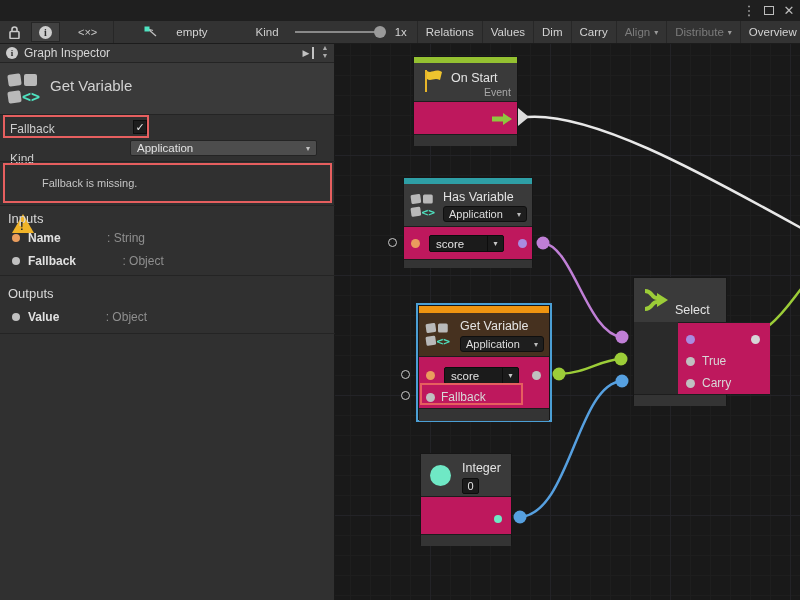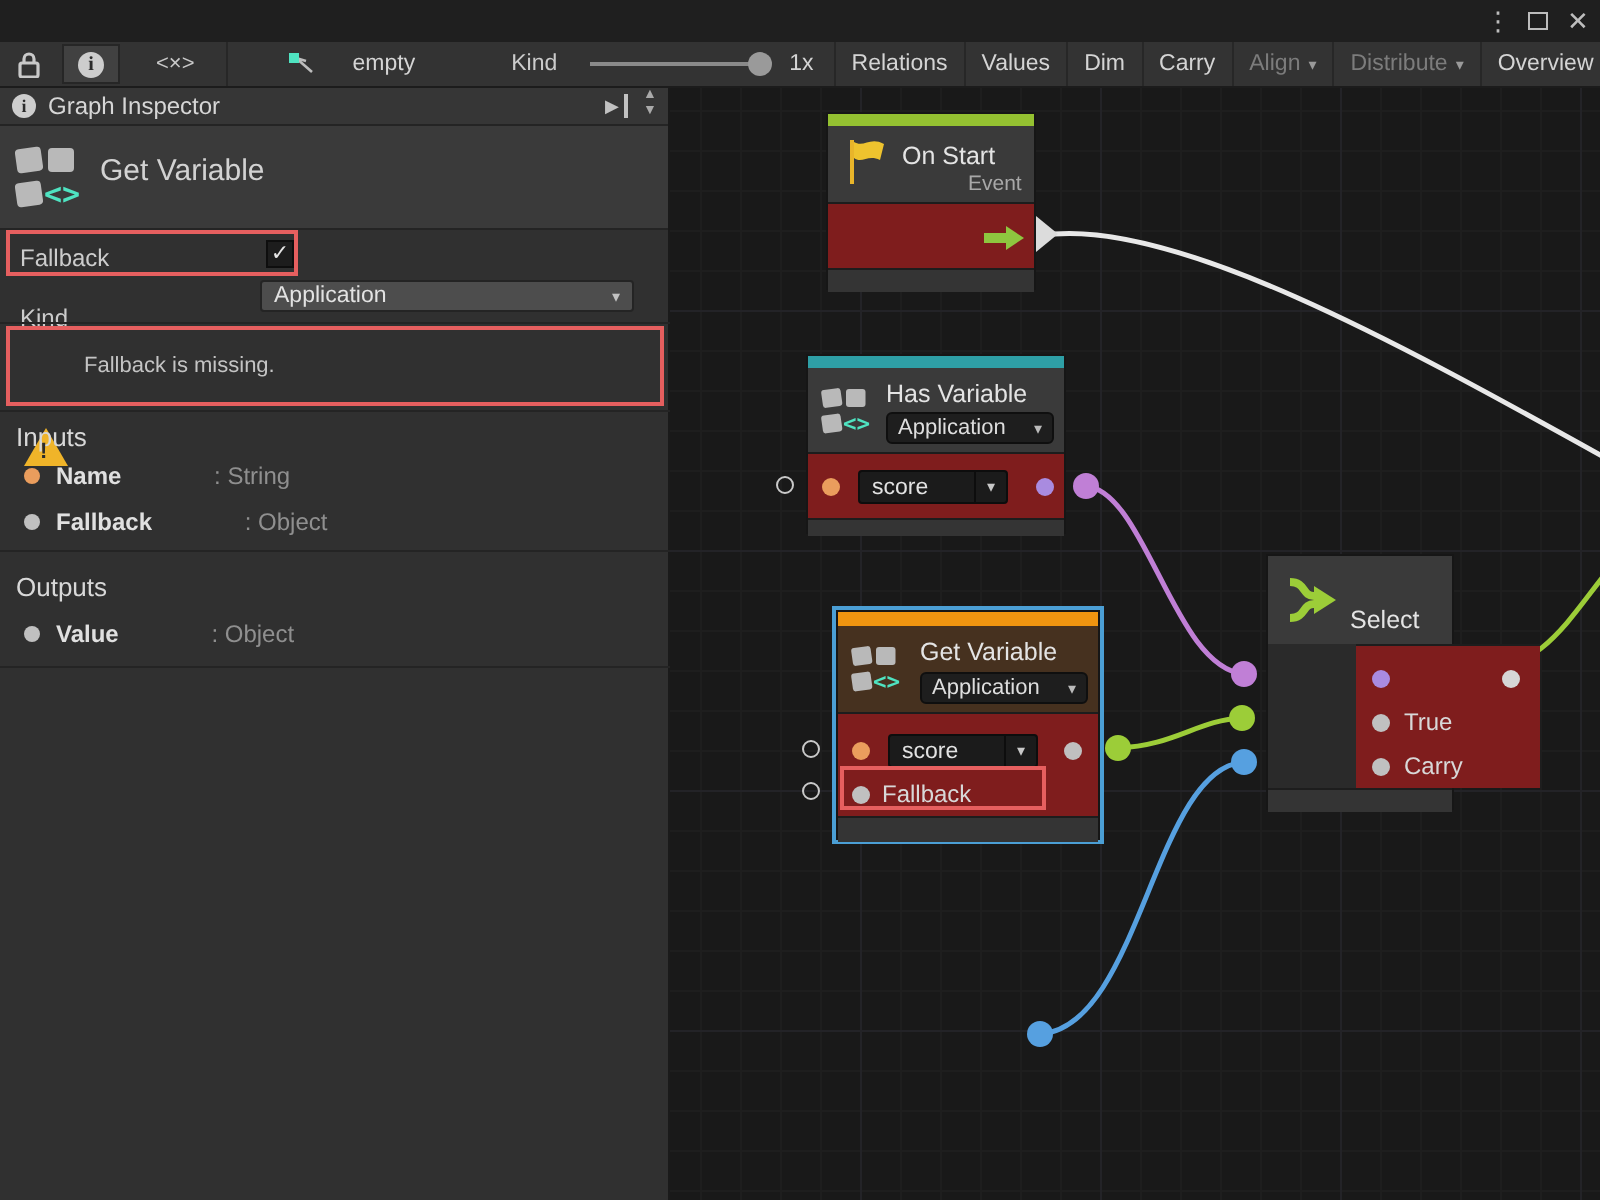--- a/index.html
+++ b/index.html
@@ -54,21 +54,21 @@
       linear-gradient(#232327 1px, transparent 1px),
       linear-gradient(90deg,#232327 1px, transparent 1px),
       linear-gradient(#1e1e1e 1px, transparent 1px),
       linear-gradient(90deg,#1e1e1e 1px, transparent 1px);
     background-size:120px 120px,120px 120px,20px 20px,20px 20px;
     background-position:95px 111px,95px 111px,15px 11px,15px 11px; }
   #wires { position:absolute; left:0; top:0; z-index:1; }
   .node { position:absolute; background:#2a2a2a; border:1px solid #161616; z-index:2; }
   .node-strip { position:absolute; left:0; top:0; width:100%; }
   .node-header { position:absolute; left:0; width:100%; background:#3a3a3a; }
-  .node-body { position:absolute; left:0; width:100%; background:#7f1d1d; border-top:1px solid #1d1d1d; }
+  .node-body { position:absolute; left:0; width:100%; background:#be185d; border-top:1px solid #1d1d1d; }
   .node-footer { position:absolute; left:0; width:100%; background:#343434; border-top:1px solid #1d1d1d; }
   .node-title { position:absolute; font-size:12.5px; color:#e4e4e4; }
   .node-sub { position:absolute; font-size:10.5px; color:#a8a8a8; }
   .nd-dd { position:absolute; background:#1e1e1e; border:1px solid #0f0f0f; border-radius:3px; color:#dedede; font-size:11px; display:flex; align-items:center; padding:0 5px; }
   .nd-dd .dd-caret { margin-left:auto; font-size:8px; color:#bbb; }
   .score-dd { position:absolute; background:#1b1b1b; border:1px solid #0d0d0d; border-radius:2px; color:#e2e2e2; font-size:11.5px; display:flex; align-items:stretch; }
   .score-dd .txt { flex:1; display:flex; align-items:center; padding-left:6px; }
   .score-dd .btn { width:16px; border-left:1px solid #0d0d0d; display:flex; align-items:center; justify-content:center; font-size:8px; color:#c8c8c8; }
   .dot { position:absolute; border-radius:50%; z-index:3; }
   .hollow { position:absolute; width:9px; height:9px; border-radius:50%; border:1.5px solid #c9c9c9; background:transparent; z-index:3; }
@@ -318,20 +318,31 @@
         <span class="dot" style="left:8px; top:12px; width:9px; height:9px; background:#a98be0; position:absolute;"></span>
         <span class="dot" style="left:73px; top:12px; width:9px; height:9px; background:#d6d6d6; position:absolute;"></span>
         <span class="dot" style="left:8px; top:34px; width:9px; height:9px; background:#c0c0c0; position:absolute;"></span>
         <span class="port-label" style="left:24px; top:31px;">True</span>
         <span class="dot" style="left:8px; top:56px; width:9px; height:9px; background:#c0c0c0; position:absolute;"></span>
         <span class="port-label" style="left:24px; top:53px;">Carry</span>
       </div>
       <div class="node-footer" style="top:116px; height:12px;"></div>
     </div>
 
+    <div class="node" style="left:85px; top:409px; width:92px; height:92px;">
+      <div class="node-header" style="top:0; height:42px;">
+        <span style="position:absolute; left:9px; top:11px; width:21px; height:21px; border-radius:50%; background:#6fe8c5;"></span>
+        <div class="node-title" style="left:41px; top:7px;">Integer</div>
+        <div style="position:absolute; left:41px; top:24px; width:17px; height:16px; background:#1b1b1b; border:1px solid #0d0d0d; border-radius:2px; color:#e2e2e2; font-size:11px; text-align:center; line-height:14px;"><span>0</span></div>
+      </div>
+      <div class="node-body" style="top:42px; height:38px;">
+        <span class="dot" style="left:73px; top:18px; width:8px; height:8px; background:#6fe8c5; position:absolute;"></span>
+      </div>
+      <div class="node-footer" style="top:80px; height:12px;"></div>
+    </div>
 
     <div class="sliver" style="right:0; top:52px; width:4px; height:22px; background:#8f8135;"></div>
     <div class="sliver" style="right:0; top:81px; width:4px; height:11px; background:#6e6a35;"></div>
     <div class="sliver" style="right:0; top:129px; width:4px; height:9px; background:#8f8135;"></div>
     <div class="sliver" style="right:0; top:186px; width:4px; height:9px; background:#7d7230;"></div>
   </div>
 
 </div>
 
 </body></html>

